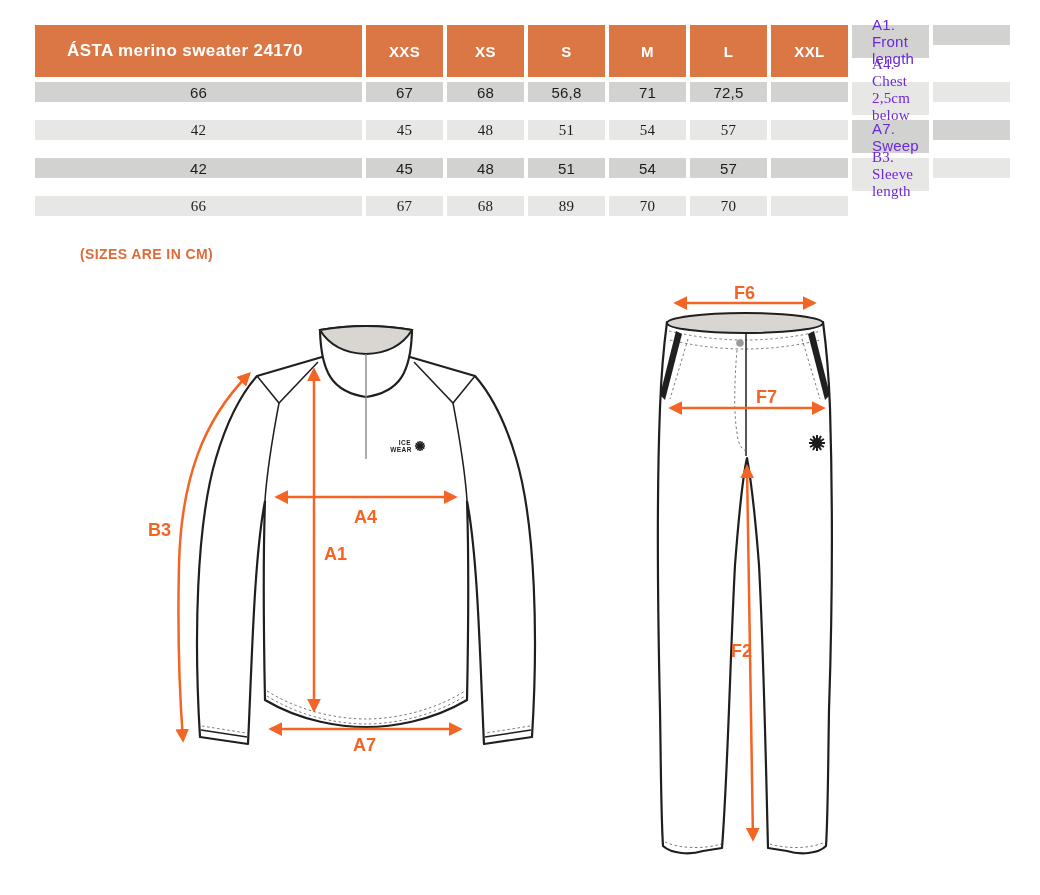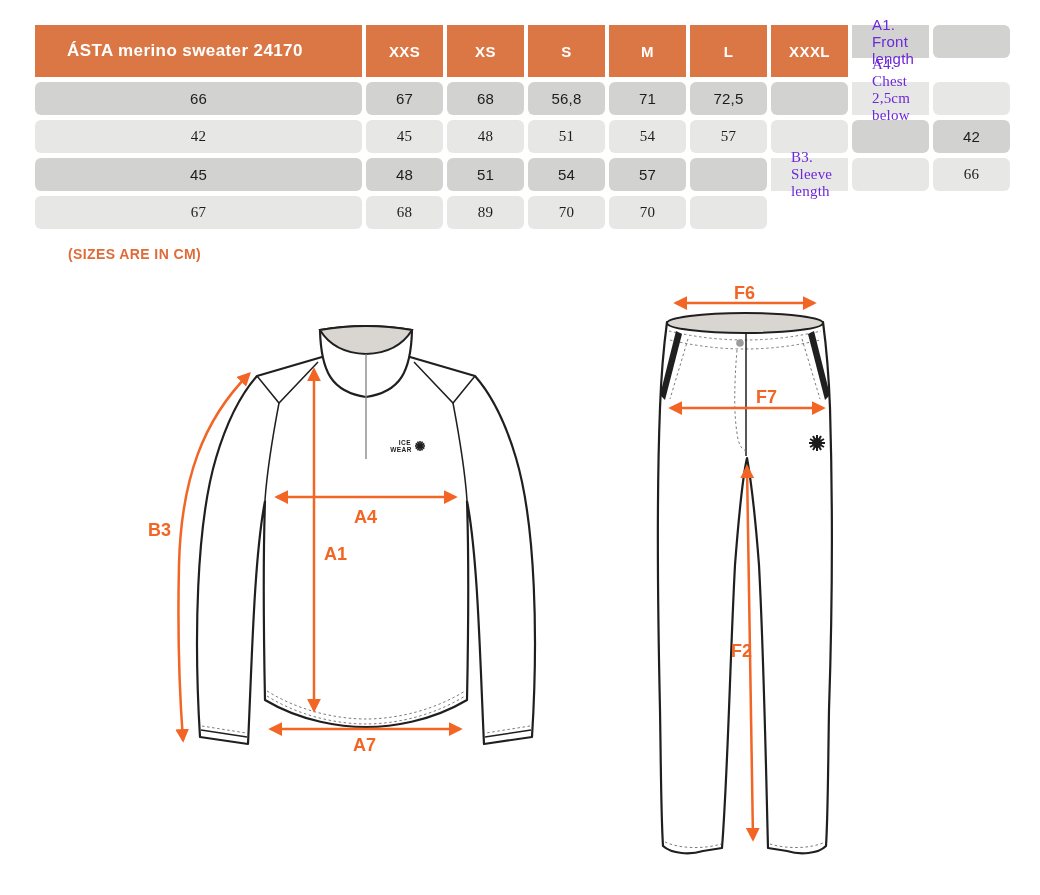--- a/index.html
+++ b/index.html
@@ -14,26 +14,26 @@
     position:absolute; left:35px; top:25px; width:975px;
     display:grid; grid-template-columns:327px repeat(8,1fr);
     gap:5px 4px; background:#fff;
   }
   .cell{ display:flex; align-items:center; justify-content:center;
          font-size:15px; color:#1d1d1d; letter-spacing:.2px; }
   .cell.head{ background:var(--header-bg); color:#fff; font-weight:bold;
               height:52px; letter-spacing:.4px; }
   .cell.head.title{ justify-content:flex-start; padding-left:32px; font-size:17px; }
   .cell.label{ justify-content:flex-start; padding-left:20px; height:33px; color:#6d28d9; }
-  .cell.value{ height:33px;border-radius:6px; }
+  .cell.value{ height:20px; }
   .row-dark{ background:var(--row-dark); }
   .row-light{ background:var(--row-light);font-family:Liberation Serif, serif; }
 
   .sizes-note{
-    position:absolute; left:68px; top:246px;
+    position:absolute; left:80px; top:246px;
     color:var(--note); font-size:14px; font-weight:600; letter-spacing:.4px;
   }
 
   
   svg text{ font-family:"Liberation Sans", sans-serif; }
   .outline{ fill:#fff; stroke:var(--line); stroke-width:2.2; stroke-linejoin:round; }
   .grayfill{ fill:var(--fill-gray); stroke:var(--line); stroke-width:2; }
   .seam{ fill:none; stroke:var(--line); stroke-width:1.5; }
   .thin{ fill:none; stroke:#8a8a8a; stroke-width:1.4; }
   .stitch{ fill:none; stroke:#7a7a7a; stroke-width:1; stroke-dasharray:2.5 2.6; }
@@ -49,21 +49,21 @@
 <body>
 
 <div class="size-table">
 
   <div class="cell head title">ÁSTA merino sweater 24170</div>
   <div class="cell head">XXS</div>
   <div class="cell head">XS</div>
   <div class="cell head">S</div>
   <div class="cell head">M</div>
   <div class="cell head">L</div>
-  <div class="cell head">XXXL</div>
+  <div class="cell head">XXL</div>
 
   <div class="cell label row-dark">A1. Front length</div>
   <div class="cell value row-dark"></div>
   <div class="cell value row-dark">66</div>
   <div class="cell value row-dark">67</div>
   <div class="cell value row-dark">68</div>
   <div class="cell value row-dark">56,8</div>
   <div class="cell value row-dark">71</div>
   <div class="cell value row-dark">72,5</div>
   <div class="cell value row-dark"></div>
@@ -71,20 +71,21 @@
   <div class="cell label row-light">A4. Chest 2,5cm below armhole</div>
   <div class="cell value row-light"></div>
   <div class="cell value row-light">42</div>
   <div class="cell value row-light">45</div>
   <div class="cell value row-light">48</div>
   <div class="cell value row-light">51</div>
   <div class="cell value row-light">54</div>
   <div class="cell value row-light">57</div>
   <div class="cell value row-light"></div>
 
+  <div class="cell label row-dark">A7. Sweep</div>
   <div class="cell value row-dark"></div>
   <div class="cell value row-dark">42</div>
   <div class="cell value row-dark">45</div>
   <div class="cell value row-dark">48</div>
   <div class="cell value row-dark">51</div>
   <div class="cell value row-dark">54</div>
   <div class="cell value row-dark">57</div>
   <div class="cell value row-dark"></div>
 
   <div class="cell label row-light">B3. Sleeve length</div>

